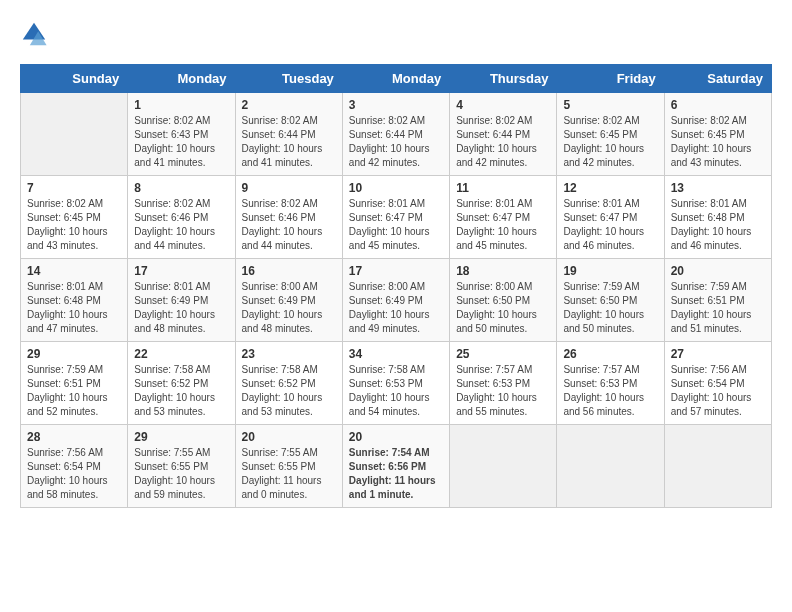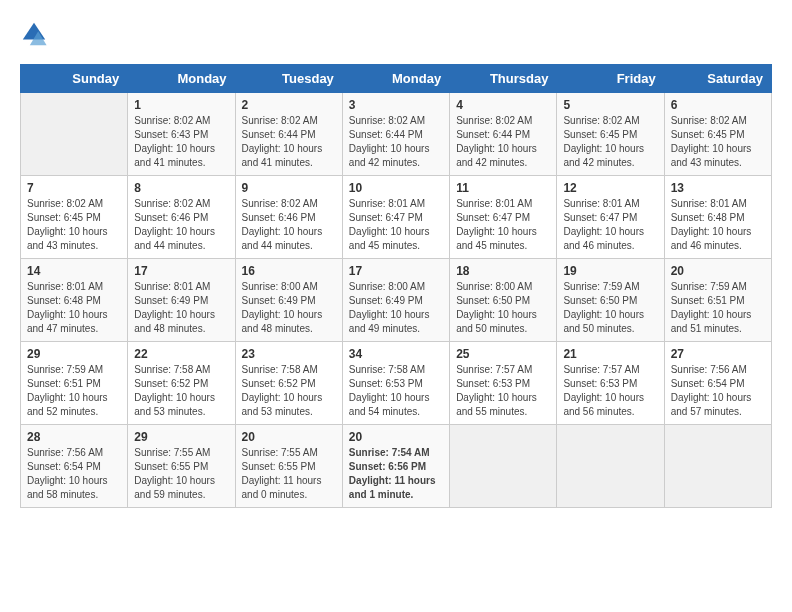--- a/index.html
+++ b/index.html
@@ -300,21 +300,21 @@
 and 54 minutes.</div>
         </td>
         <td>
           <div class="day-number">25</div>
           <div class="day-info" style="white-space: pre-line;">Sunrise: 7:57 AM
 Sunset: 6:53 PM
 Daylight: 10 hours
 and 55 minutes.</div>
         </td>
         <td>
-          <div class="day-number">21</div>
+          <div class="day-number">26</div>
           <div class="day-info" style="white-space: pre-line;">Sunrise: 7:57 AM
 Sunset: 6:53 PM
 Daylight: 10 hours
 and 56 minutes.</div>
         </td>
         <td>
           <div class="day-number">27</div>
           <div class="day-info" style="white-space: pre-line;">Sunrise: 7:56 AM
 Sunset: 6:54 PM
 Daylight: 10 hours

